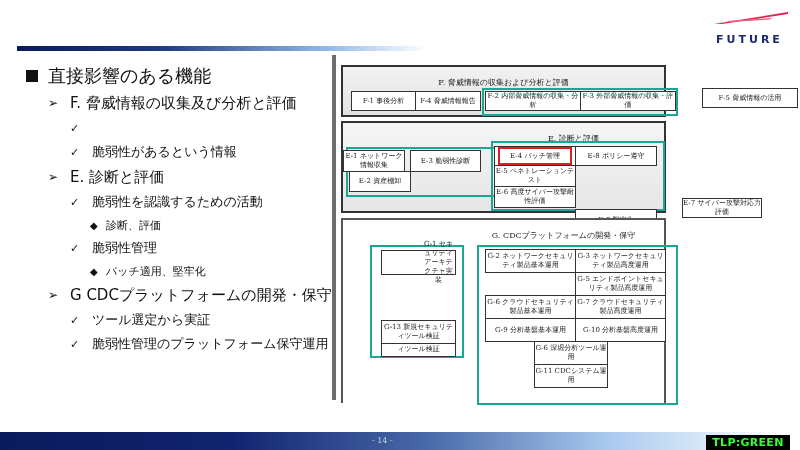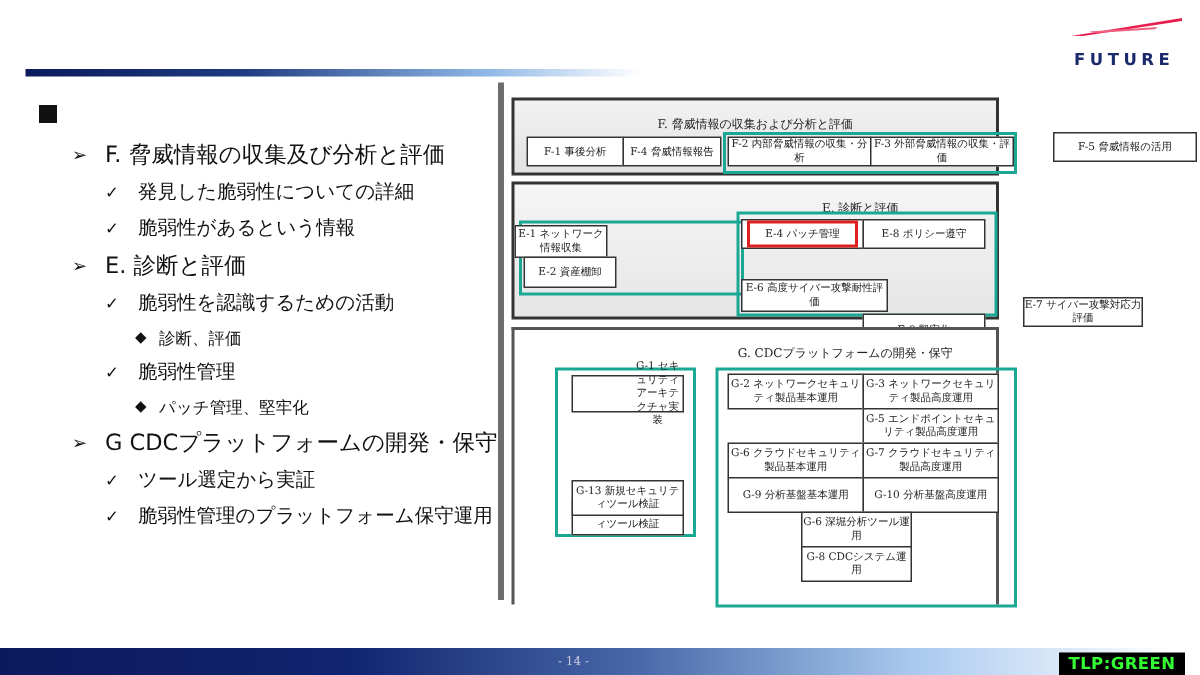--- a/index.html
+++ b/index.html
@@ -54,29 +54,29 @@
   <svg class="logo-swoosh" viewBox="0 0 78 18">
     <path d="M2 16 L76 4 L76 6 L10 16 Z" fill="#e8204f"></path>
     <path d="M14 13 L60 10 L58 11.5 L18 14 Z" fill="#f06080"></path>
   </svg>
   <div class="logo-text">FUTURE</div>
 </div>
 
 <div class="bullets">
   <div class="b1">
     <span class="sq"></span>
+    <span>直接影響のある機能</span>
   </div>
 
   <div class="b2">
     <span class="mk">➢</span>
     <span>F. 脅威情報の収集及び分析と評価</span>
   </div>
   <div class="b3">
     <span class="mk">✓</span>
-    <span>発見した脆弱性についての詳細</span>
   </div>
   <div class="b3">
     <span class="mk">✓</span>
     <span>脆弱性があるという情報</span>
   </div>
 
   <div class="b2">
     <span class="mk">➢</span>
     <span>E. 診断と評価</span>
   </div>
@@ -87,21 +87,21 @@
   <div class="b4">
     <span class="mk">◆</span>
     <span>診断、評価</span>
   </div>
   <div class="b3">
     <span class="mk">✓</span>
     <span>脆弱性管理</span>
   </div>
   <div class="b4">
     <span class="mk">◆</span>
-    <span>パッチ管理、堅牢化</span>
+    <span>パッチ適用、堅牢化</span>
   </div>
 
   <div class="b2">
     <span class="mk">➢</span>
     <span>G CDCプラットフォームの開発・保守</span>
   </div>
   <div class="b3">
     <span class="mk">✓</span>
     <span>ツール選定から実証</span>
   </div>
@@ -121,45 +121,47 @@
     <div class="box" style="left:142px;top:24px;width:96px;height:20px;text-align:center;">F-2 内部脅威情報の収集・分析</div>
     <div class="box" style="left:237px;top:24px;width:96px;height:20px;">F-3 外部脅威情報の収集・評価</div>
     <div class="teal" style="left:139px;top:21px;width:196px;height:28px;"></div>
   </div>
   <div class="box" style="left:370px;top:33px;width:96px;height:20px;">F-5 脅威情報の活用</div>
 
   <div class="panel panelE">
     <div class="panel-title" style="left:70px;top:10px;">E. 診断と評価</div>
     <div class="teal" style="left:3px;top:24px;width:150px;height:50px;"></div>
     <div class="box" style="left:0;top:27px;width:62px;height:22px;">E-1 ネットワーク情報収集</div>
+    <div class="box" style="left:67px;top:27px;width:71px;height:22px;">E-3 脆弱性診断</div>
     <div class="box" style="left:6px;top:48px;width:62px;height:21px;">E-2 資産棚卸</div>
     <div class="teal" style="left:148px;top:18px;width:174px;height:70px;"></div>
     <div class="box" style="left:151px;top:23px;width:82px;height:20px;">E-4 パッチ管理</div>
     <div class="red" style="left:155px;top:24px;width:74px;height:18px;"></div>
     <div class="box" style="left:232px;top:23px;width:82px;height:20px;">E-8 ポリシー遵守</div>
+    <div class="box" style="left:151px;top:42px;width:82px;height:22px;">E-5 ペネトレーションテスト</div>
     <div class="box" style="left:232px;top:42px;width:82px;height:22px;margin-top:44px;">E-9 堅牢化</div>
-    <div class="box" style="left:151px;top:63px;width:98px;height:22px;">E-6 高度サイバー攻撃耐性評価</div>
+    <div class="box" style="left:151px;top:63px;width:82px;height:22px;">E-6 高度サイバー攻撃耐性評価</div>
   </div>
   <div class="box" style="left:350px;top:143px;width:80px;height:20px;">E-7 サイバー攻撃対応力評価</div>
 
   <div class="panel panelG">
     <div class="panel-title" style="left:60px;top:10px;">G. CDCプラットフォームの開発・保守</div>
     <div class="teal" style="left:27px;top:25px;width:94px;height:113px;"></div>
     <div class="box" style="left:38px;top:30px;width:75px;height:25px;padding-left:40px;">G-1 セキュリティアーキテクチャ実装</div>
     <div class="box" style="left:38px;top:77px;width:75px;height:24px;margin-top:36px;">G-12 既設セキュリティツール検証</div>
     <div class="box" style="left:38px;top:100px;width:75px;height:24px;">G-13 新規セキュリティツール検証</div>
 
     <div class="teal" style="left:134px;top:25px;width:201px;height:160px;"></div>
     <div class="box" style="left:142px;top:29px;width:91px;height:24px;">G-2 ネットワークセキュリティ製品基本運用</div>
     <div class="box" style="left:232px;top:29px;width:91px;height:24px;">G-3 ネットワークセキュリティ製品高度運用</div>
     <div class="box" style="left:232px;top:52px;width:91px;height:24px;">G-5 エンドポイントセキュリティ製品高度運用</div>
     <div class="box" style="left:142px;top:75px;width:91px;height:24px;">G-6 クラウドセキュリティ製品基本運用</div>
     <div class="box" style="left:232px;top:75px;width:91px;height:24px;">G-7 クラウドセキュリティ製品高度運用</div>
     <div class="box" style="left:142px;top:98px;width:91px;height:24px;">G-9 分析基盤基本運用</div>
     <div class="box" style="left:232px;top:98px;width:91px;height:24px;">G-10 分析基盤高度運用</div>
     <div class="box" style="left:191px;top:121px;width:74px;height:24px;">G-6 深堀分析ツール運用</div>
-    <div class="box" style="left:191px;top:144px;width:74px;height:24px;">G-8 CDCシステム運用</div>
+    <div class="box" style="left:191px;top:144px;width:74px;height:24px;">G-11 CDCシステム運用</div>
   </div>
 </div>
 
 <div class="footer"></div>
 <div class="page-num">- 14 -</div>
 <div class="tlp">TLP:GREEN</div>
 
 </body></html>

